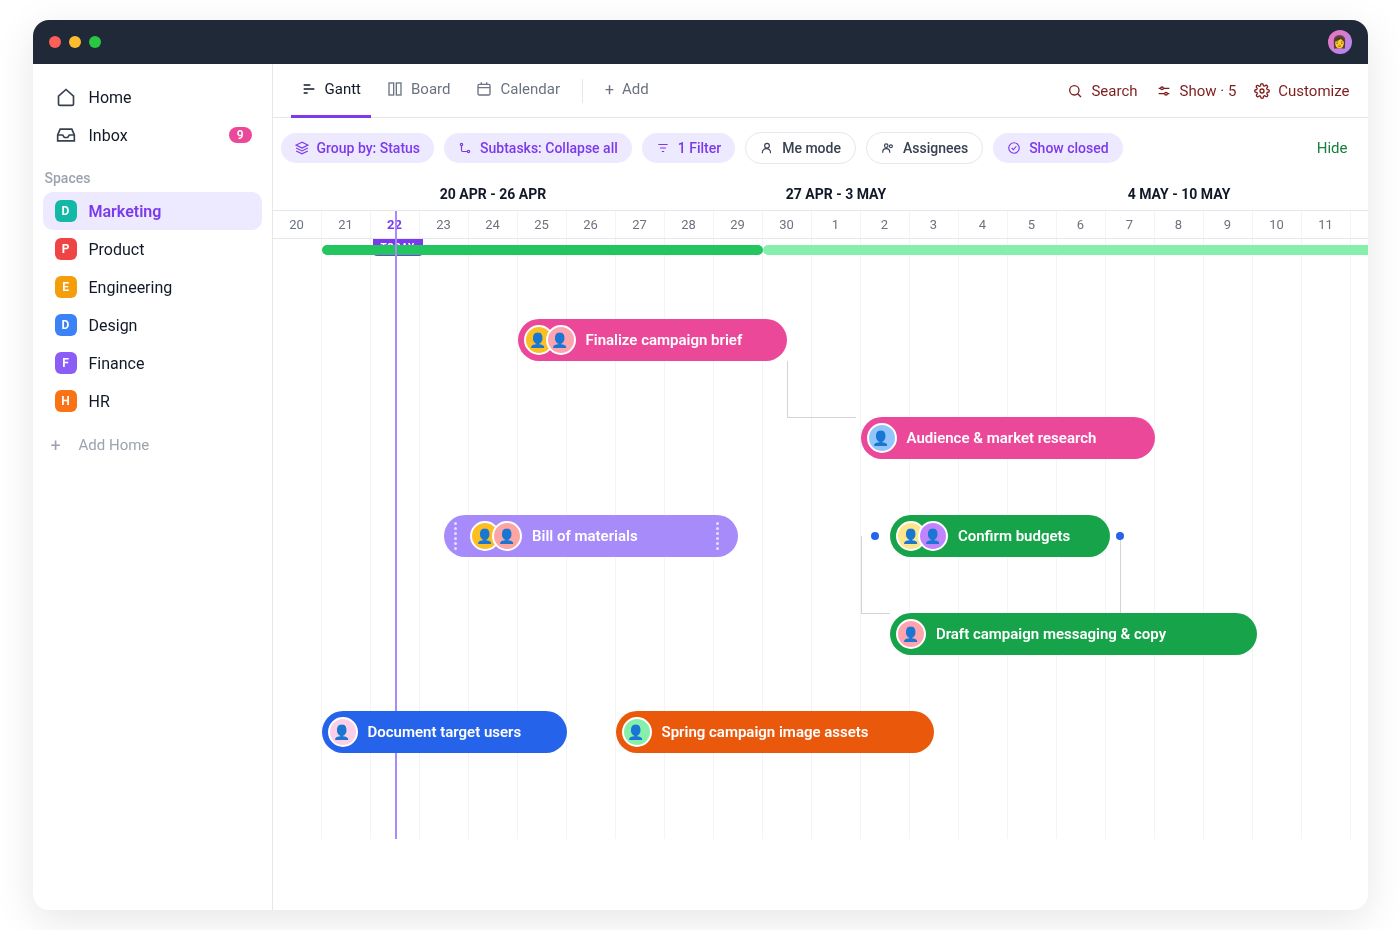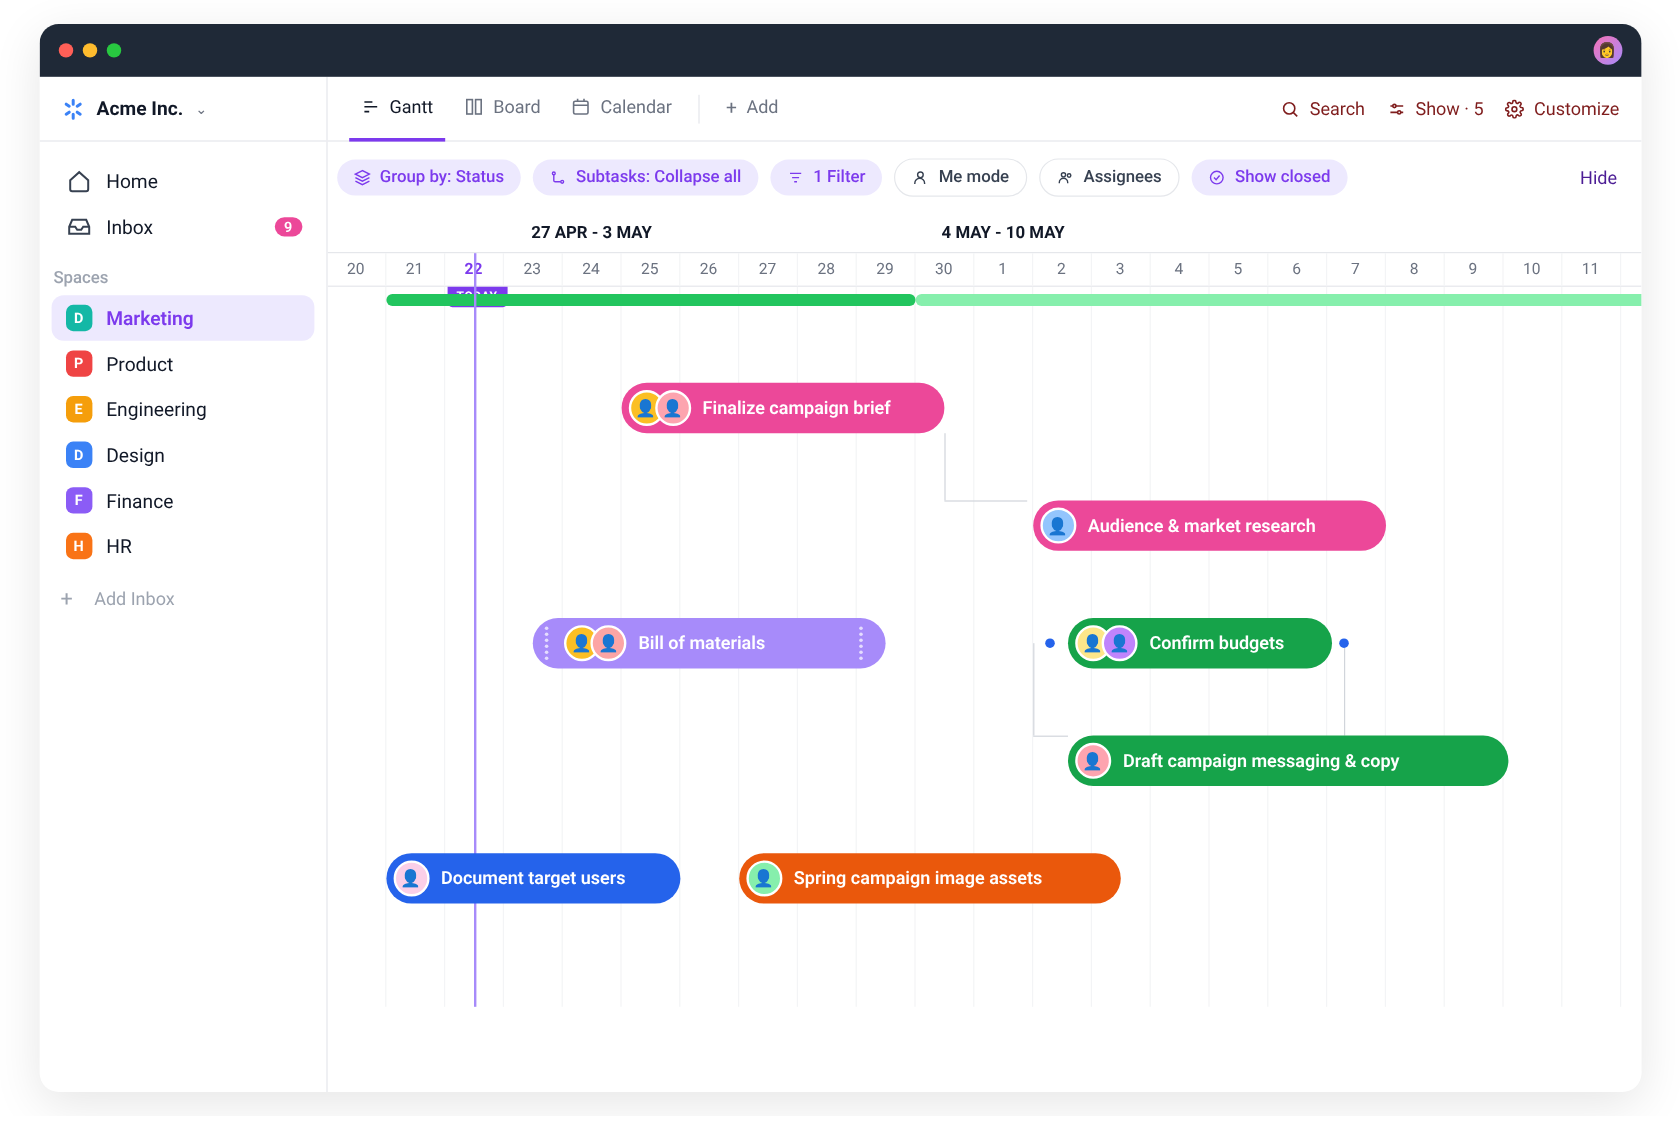--- a/index.html
+++ b/index.html
@@ -33,21 +33,21 @@
 .view-tab { display: flex; align-items: center; gap: 8px; padding: 0 10px; height: 54px; font-size: 15px; color: #6b7280; cursor: pointer; border-bottom: 3px solid transparent; }
 .view-tab.active { color: #111827; font-weight: 400; border-bottom-color: #7c3aed; }
 .view-tab .tab-icon { width: 16px; height: 16px; }
 .tab-divider { width: 1px; height: 24px; background: #e5e7eb; margin: 0 6px; }
 .toolbar-right { margin-left: auto; display: flex; align-items: center; gap: 18px; }
 .tool-btn { display: flex; align-items: center; gap: 8px; font-size: 15px; color: #7f1d1d; cursor: pointer; }
 .filter-bar { display: flex; align-items: center; gap: 10px; padding: 14px 8px; }
 .pill { display: flex; align-items: center; gap: 8px; padding: 7px 14px; border-radius: 18px; font-size: 14px; font-weight: 500; cursor: pointer; }
 .pill.purple { background: #ede9fe; color: #7c3aed; }
 .pill.outline { background: #fff; border: 1px solid #e5e7eb; color: #374151; }
-.hide-btn { margin-left: auto; color: #4c1d95; font-size: 15px; cursor: pointer; padding: 7px 12px; }
+.hide-btn { margin-left: auto; color: #15803d; font-size: 15px; cursor: pointer; padding: 7px 12px; }
 .timeline-wrap { flex: 1; position: relative; overflow: hidden; }
 .date-header { display: flex; border-bottom: 1px solid #e5e7eb; }
 .week-block { flex: 0 0 343px; text-align: center; padding: 8px 0; font-weight: 700; font-size: 14px; color: #111827; }
 .day-row { display: flex; border-bottom: 1px solid #e5e7eb; position: relative; }
 .day-cell { flex: 0 0 49px; text-align: center; padding: 6px 0; font-size: 13px; color: #6b7280; border-right: 1px solid #f3f4f6; }
 .day-cell.today { color: #7c3aed; font-weight: 700; }
 .today-marker { position: absolute; top: 0; background: #7c3aed; color: #fff; font-size: 10px; font-weight: 700; padding: 3px 8px; border-radius: 0 0 4px 4px; letter-spacing: 0.5px; }
 .gantt-area { position: relative; height: 600px; }
 .grid-lines { position: absolute; inset: 0; display: flex; }
 .grid-col { flex: 0 0 49px; border-right: 1px solid #f3f4f6; }
@@ -72,27 +72,20 @@
     <div class="traffic-lights">
       <div class="traffic-light tl-red"></div>
       <div class="traffic-light tl-yellow"></div>
       <div class="traffic-light tl-green"></div>
     </div>
     <div class="titlebar-avatar">👩</div>
   </div>
 
   <div class="body-row">
     <aside class="sidebar">
-      <div class="workspace-header">
-        <svg class="logo-icon" viewBox="0 0 24 24" fill="none" stroke="#3b82f6" stroke-width="3" stroke-linecap="round">
-            <path d="M12 3v4M12 17v4M5 7l3 2M16 15l3 2M5 17l3-2M16 9l3-2"></path>
-          </svg>
-        <span class="workspace-name">Acme Inc.</span>
-        <span class="chevron">⌄</span>
-      </div>
 
       <div class="nav-section">
         <div class="nav-item">
           <span class="nav-icon">
               <svg viewBox="0 0 24 24" width="20" height="20" fill="none" stroke="currentColor" stroke-width="2">
                 <path d="M3 11l9-8 9 8v9a2 2 0 01-2 2H5a2 2 0 01-2-2z"></path>
               </svg>
             </span>
           <span>Home</span>
         </div>
@@ -130,21 +123,21 @@
             <span class="space-badge" style="background:#8b5cf6">F</span>
             <span>Finance</span>
           </div>
           <div class="space-item">
             <span class="space-badge" style="background:#f97316">H</span>
             <span>HR</span>
           </div>
         </div>
       <div class="add-space">
         <span class="plus-sq">+</span>
-        <span>Add Inbox</span>
+        <span>Add Home</span>
       </div>
     </aside>
 
     <main class="main">
       <div class="view-tabs">
         <div class="view-tab active">
           <svg class="tab-icon" viewBox="0 0 24 24" fill="none" stroke="currentColor" stroke-width="2">
               <line x1="4" y1="6" x2="14" y2="6"></line>
               <line x1="4" y1="12" x2="20" y2="12"></line>
               <line x1="4" y1="18" x2="10" y2="18"></line>
@@ -244,20 +237,21 @@
               <circle cx="12" cy="12" r="9"></circle>
               <polyline points="8 12 11 15 16 9"></polyline>
             </svg>
           <span>Show closed</span>
         </div>
         <div class="hide-btn">Hide</div>
       </div>
 
       <div class="timeline-wrap">
         <div class="date-header" id="week-header" style="padding-left:49px">
+            <div class="week-block">20 APR - 26 APR</div>
             <div class="week-block">27 APR - 3 MAY</div>
             <div class="week-block">4 MAY - 10 MAY</div>
           </div>
         <div class="day-row" id="day-row">
             <div class="day-cell">20</div>
             <div class="day-cell">21</div>
             <div class="day-cell today">22</div>
             <div class="day-cell">23</div>
             <div class="day-cell">24</div>
             <div class="day-cell">25</div>

